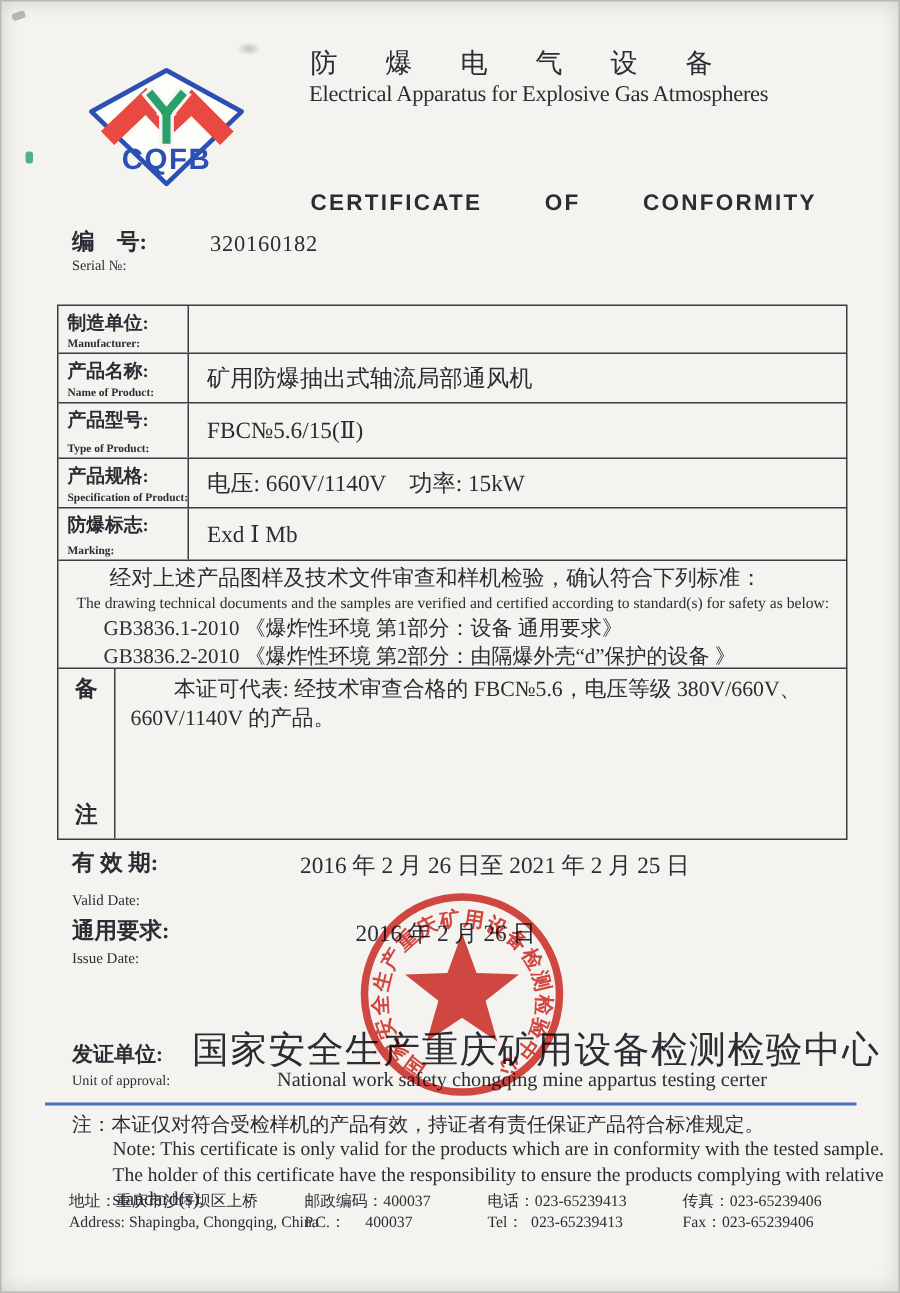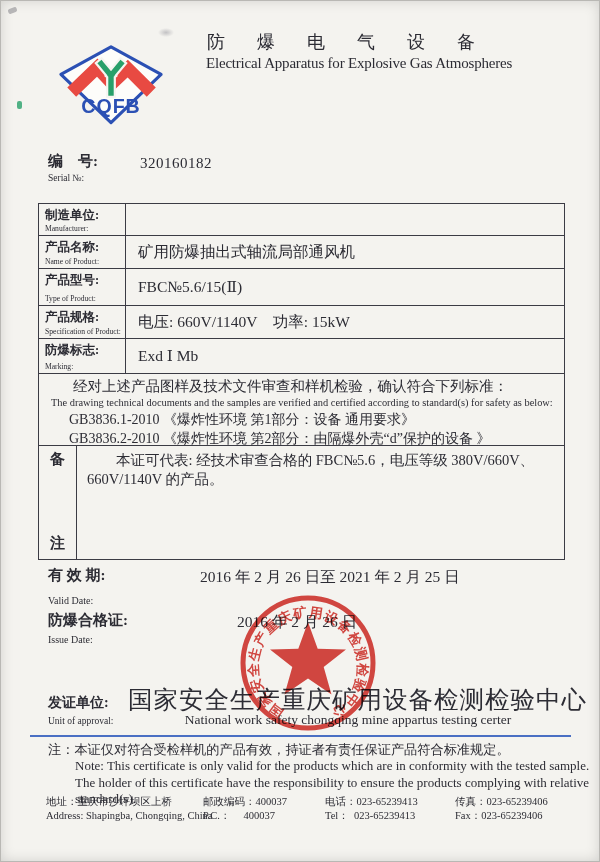--- a/index.html
+++ b/index.html
@@ -32,21 +32,21 @@
   
   .serial-cn { left:48px; top:152px; font-size:15px; font-weight:600; }
   .serial-en { left:48px; top:173px; font-size:9.5px; }
   .serial-val { left:140px; top:155px; font-size:15px; letter-spacing:.5px; }
 
   
   .ctable { left:38px; top:203px; width:527px; border:1.4px solid #3b3b44; }
   .trow { display:grid; grid-template-columns:87px 1fr; border-bottom:1.2px solid #3b3b44; }
   .tlabel { border-right:1.2px solid #3b3b44; padding:3px 4px 2px 6px; display:flex; flex-direction:column; justify-content:space-between; }
   .tlabel .cn { font-size:12.5px; font-weight:600; }
-  .tlabel .en { font-size:7.6px; white-space:nowrap; }
+  .tlabel .en { font-size:7.6px; white-space:nowrap;font-weight:bold; }
   .tvalue { display:flex; align-items:center; padding-left:12px; font-size:15.5px; }
   .r1{height:32px}.r2{height:33px}.r3{height:37px}.r4{height:33px}.r5{height:35px}
   .standards { height:72px; padding:3px 6px 0 6px; border-bottom:1.2px solid #3b3b44; }
   .standards .intro-cn { font-size:14.5px; padding-left:28px; line-height:19px; }
   .standards .intro-en { font-size:10.4px; padding-left:6px; line-height:14px; white-space:nowrap; }
   .standards .gb { font-size:14px; padding-left:24px; line-height:19px; }
   .remark { display:grid; grid-template-columns:38px 1fr; height:113px; }
   .remark-label { border-right:1.2px solid #3b3b44; display:flex; flex-direction:column; justify-content:space-between; align-items:center; padding:4px 0 6px 0; font-size:15px; font-weight:600; }
   .remark-body { padding:5px 10px 0 10px; font-size:14.5px; line-height:19px; text-indent:2em; }
 
@@ -92,20 +92,21 @@
       <path d="M56,3 L107,31 L56,80 L5,31 Z" fill="#fdfdfa" stroke="#2b50b4" stroke-width="3.2" stroke-linejoin="round"></path>
       <path d="M16,49 L42,24 L57,40" fill="none" stroke="#e84a42" stroke-width="13" stroke-linejoin="miter"></path>
       <path d="M56,41 L73,25 L97,49" fill="none" stroke="#e84a42" stroke-width="13" stroke-linejoin="miter"></path>
       <path d="M56,50 L56,32 M56,32 L46,20 M56,32 L66,20" fill="none" stroke="#f6f5f1" stroke-width="10" stroke-linecap="square"></path>
       <path d="M56,50 L56,32 M56,32 L46,20 M56,32 L66,20" fill="none" stroke="#28a06a" stroke-width="5.5" stroke-linecap="square"></path>
       <text x="56" y="70" text-anchor="middle" font-family="Liberation Sans, DejaVu Sans, sans-serif" font-size="20" font-weight="bold" fill="#2b50b4" letter-spacing="1">CQFB</text>
     </svg>
   </div>
   <div class="abs hdr-cn">防爆电气设备</div>
   <div class="abs hdr-en">Electrical Apparatus for Explosive Gas Atmospheres</div>
+  <div class="abs cert-en">CERTIFICATE OF CONFORMITY</div>
 
   <div class="abs serial-cn">编　号:</div>
   <div class="abs serial-en">Serial  №:</div>
   <div class="abs serial-val">320160182</div>
 
   <div class="abs ctable">
     <div class="trow r1">
       <div class="tlabel">
         <span class="cn">制造单位:</span>
         <span class="en">Manufacturer:</span>
@@ -150,21 +151,21 @@
         <span>备</span>
         <span>注</span>
       </div>
       <div class="remark-body">本证可代表: 经技术审查合格的 FBC№5.6，电压等级 380V/660V、660V/1140V 的产品。</div>
     </div>
   </div>
 
   <div class="abs valid-cn">有 效 期:</div>
   <div class="abs valid-en">Valid Date:</div>
   <div class="abs valid-val">2016 年 2 月 26 日至 2021 年 2 月 25 日</div>
-  <div class="abs issue-cn">防爆合格证:</div>
+  <div class="abs issue-cn">通用要求:</div>
   <div class="abs issue-en">Issue Date:</div>
   <div class="abs issue-val">2016 年 2 月 26 日</div>
 
   <div class="abs issuer-cn">发证单位:</div>
   <div class="abs issuer-en">Unit of approval:</div>
   <div class="abs issuer-name">国家安全生产重庆矿用设备检测检验中心</div>
   <div class="abs issuer-name-en">National work safety chongqing mine appartus testing certer</div>
 
   <div class="abs stamp">
     <svg viewBox="0 0 150 150">

